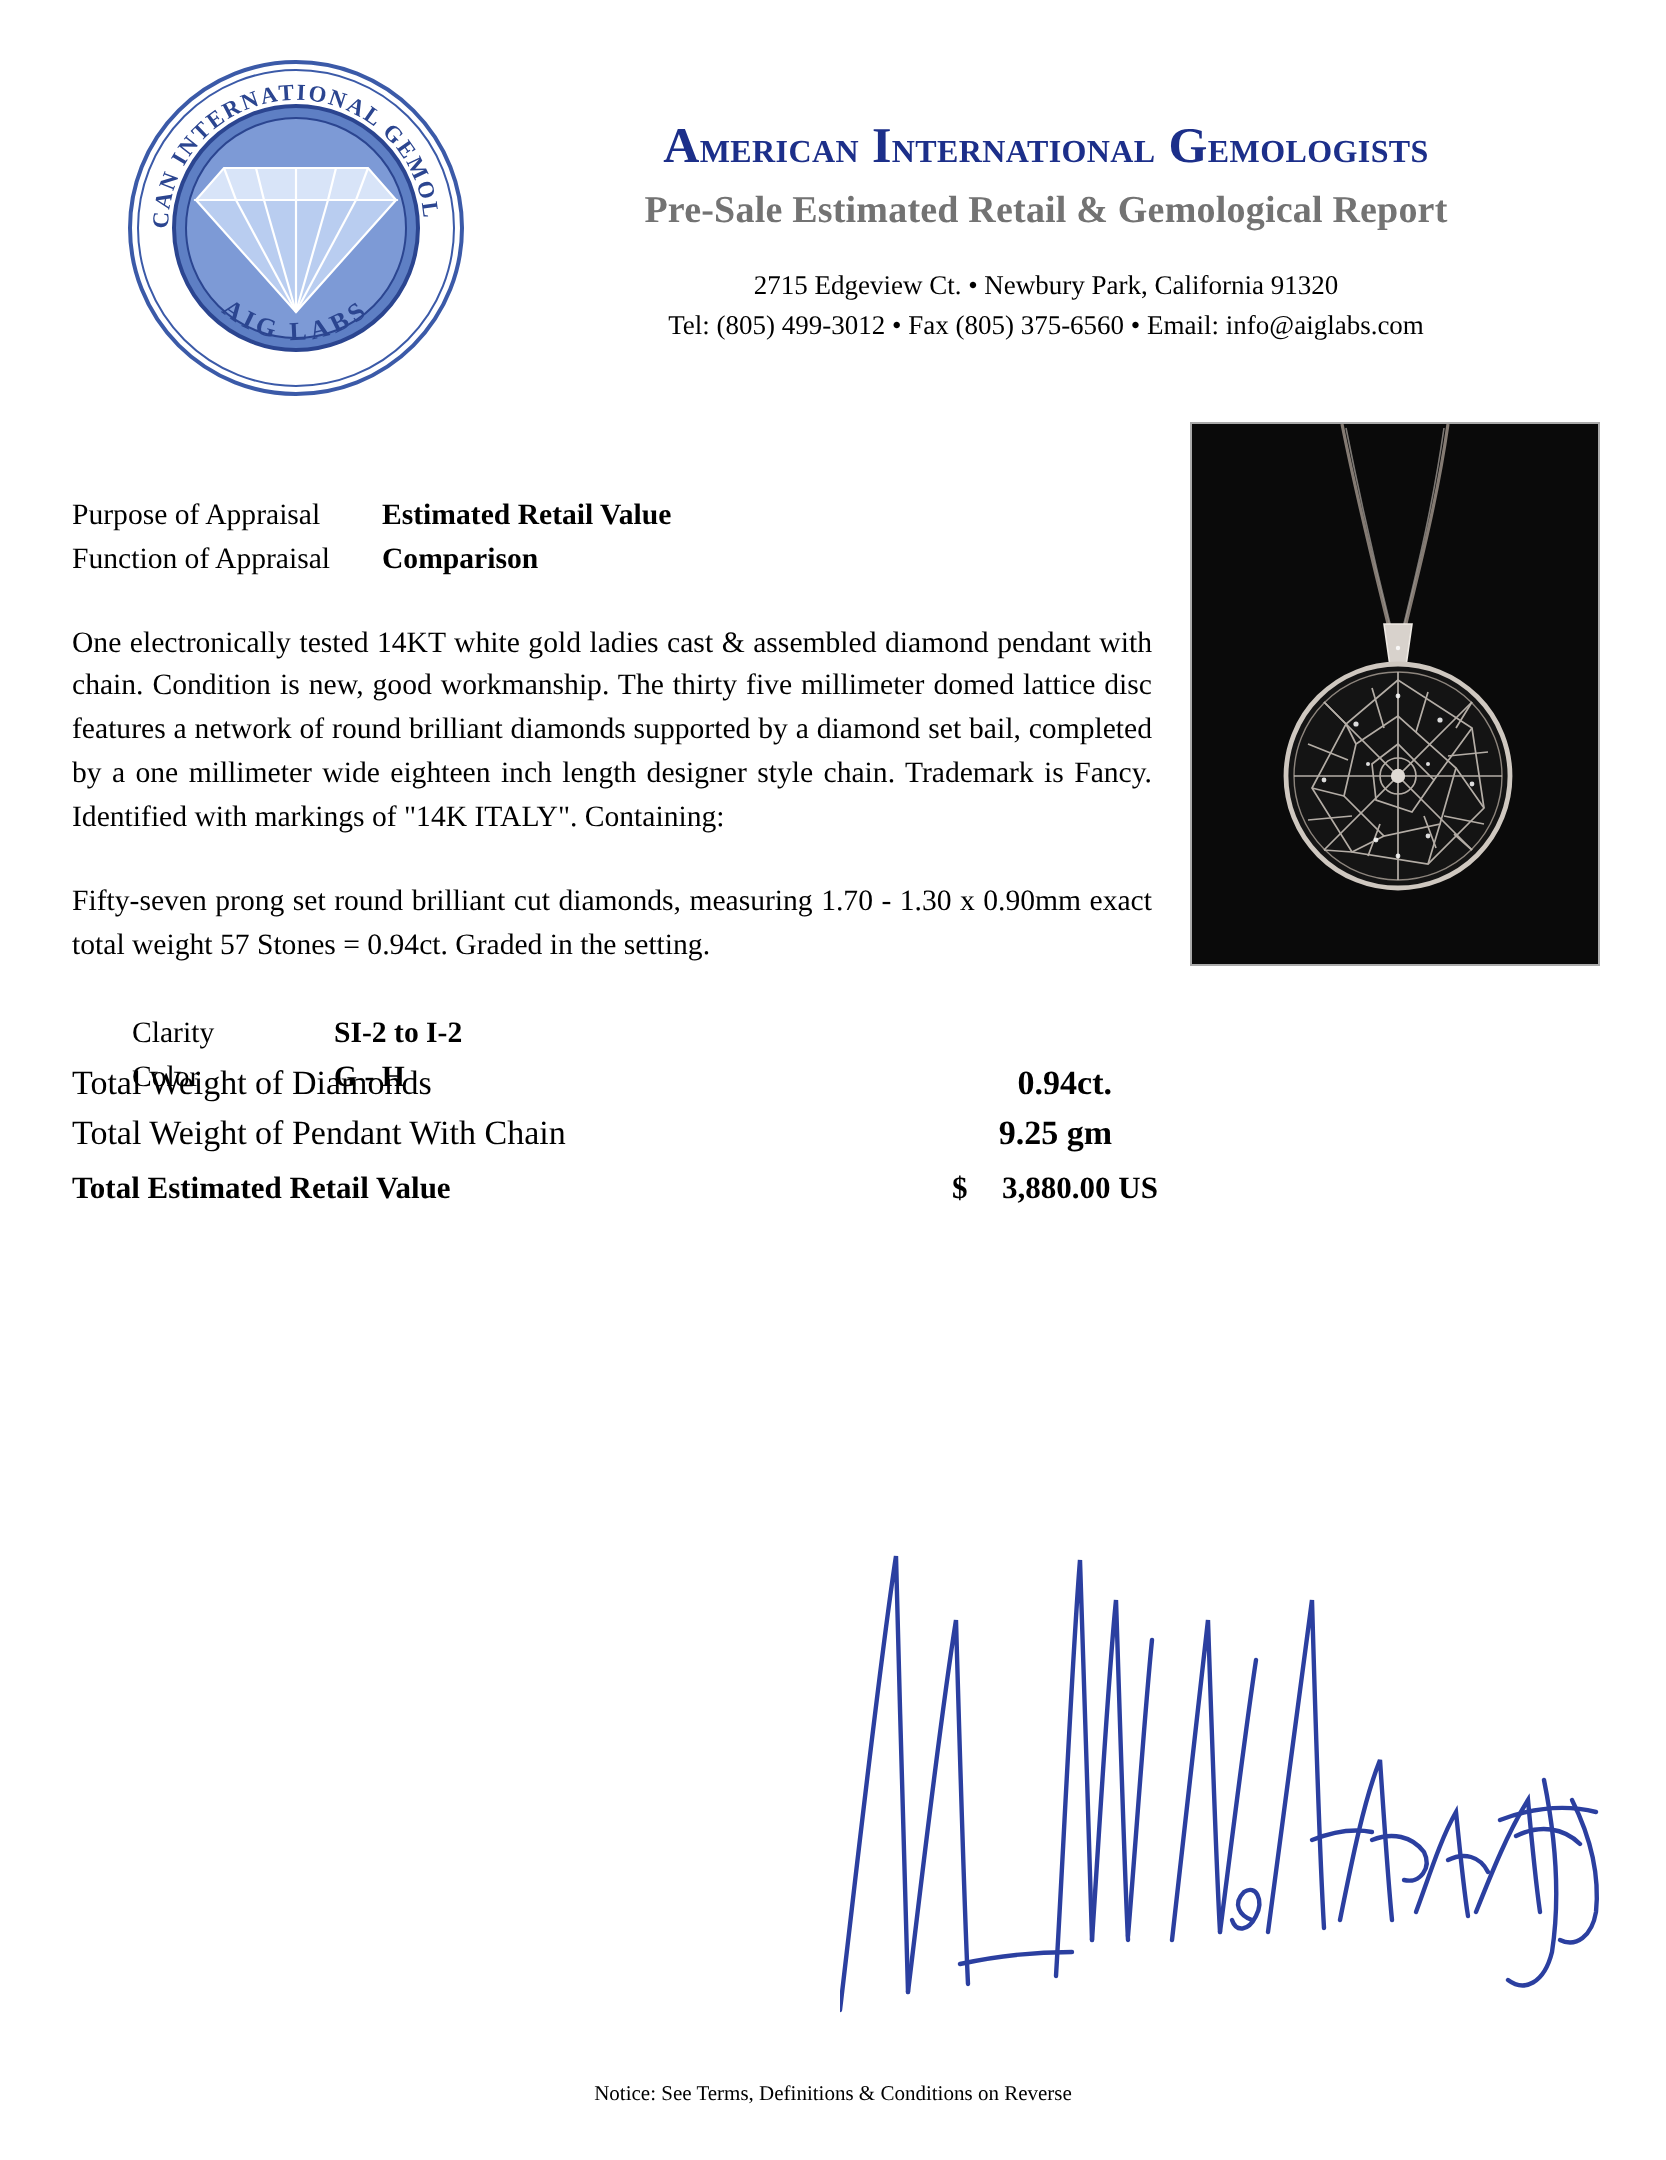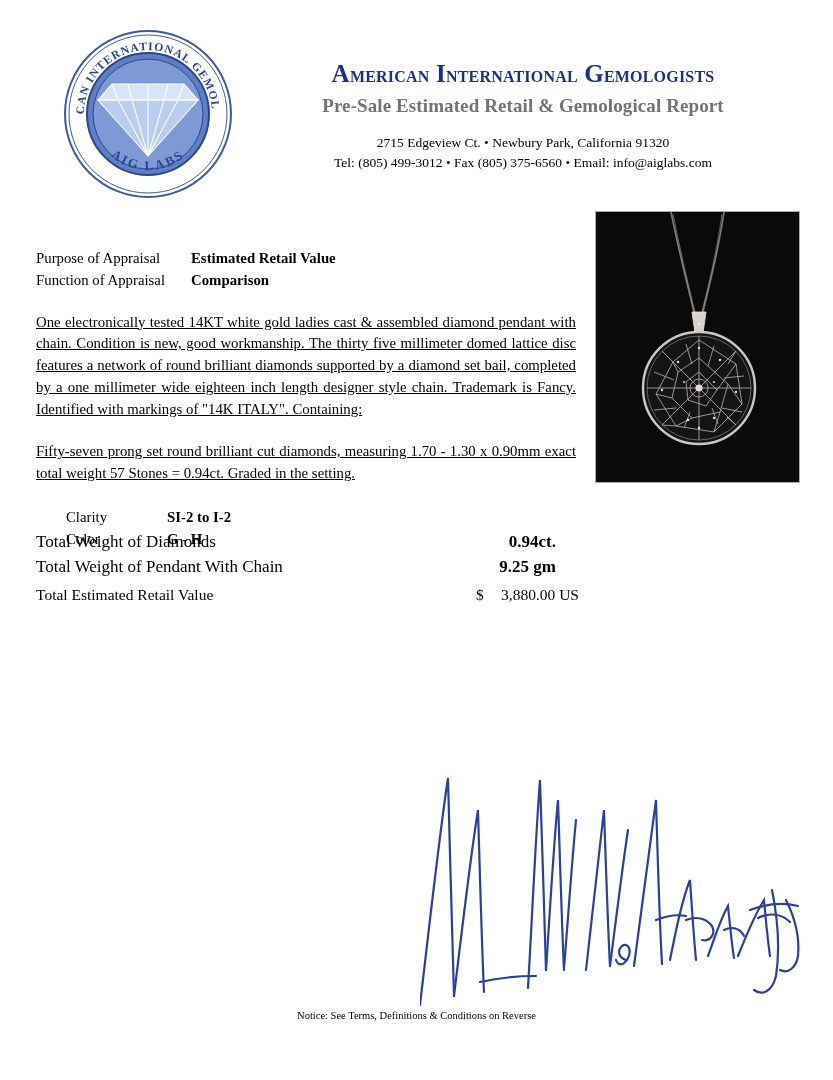--- a/index.html
+++ b/index.html
@@ -76,21 +76,20 @@
     font-size: 14.8px;
     line-height: 1.47;
   }
   .kv-row { display: flex; }
   .kv-label { width: 155px; }
   .kv-value { font-weight: bold; }
 
   .para {
     margin-top: 20px;
     text-align: justify;
-    text-decoration: underline;
   }
   .para2 { margin-top: 21px; }
 
   .grade-table {
     margin-top: 22px;
     margin-left: 30px;
     font-size: 14.8px;
     line-height: 1.47;
   }
   .grade-row { display: flex; gap: 16px; }
@@ -107,37 +106,37 @@
   }
   .tot-row { display: flex; }
   .tot-label { width: 390px; }
   .tot-val { font-weight: bold; text-align: right; width: 130px; }
 
   .grand {
     position: absolute;
     left: 36px; top: 586px;
     width: 580px;
     font-size: 15.5px;
-    font-weight: normal;
+    font-weight: bold;
     display: flex;
   }
   .grand-label { width: 440px; }
   .grand-cur { width: 25px; }
   .grand-amt { }
 
   
   .sig-area {
     position: absolute;
     left: 0; top: 770px;
     width: 833px; height: 240px;
   }
   .sig-svg { position: absolute; left: 420px; top: 0; }
   .notice {
     position: absolute;
-    left: 0; top: 1010px;
+    left: 0; top: 1042px;
     width: 833px;
     text-align: center;
     font-size: 10.5px;
   }
 </style>
 </head>
 <body>
 
 <div class="header">
 

